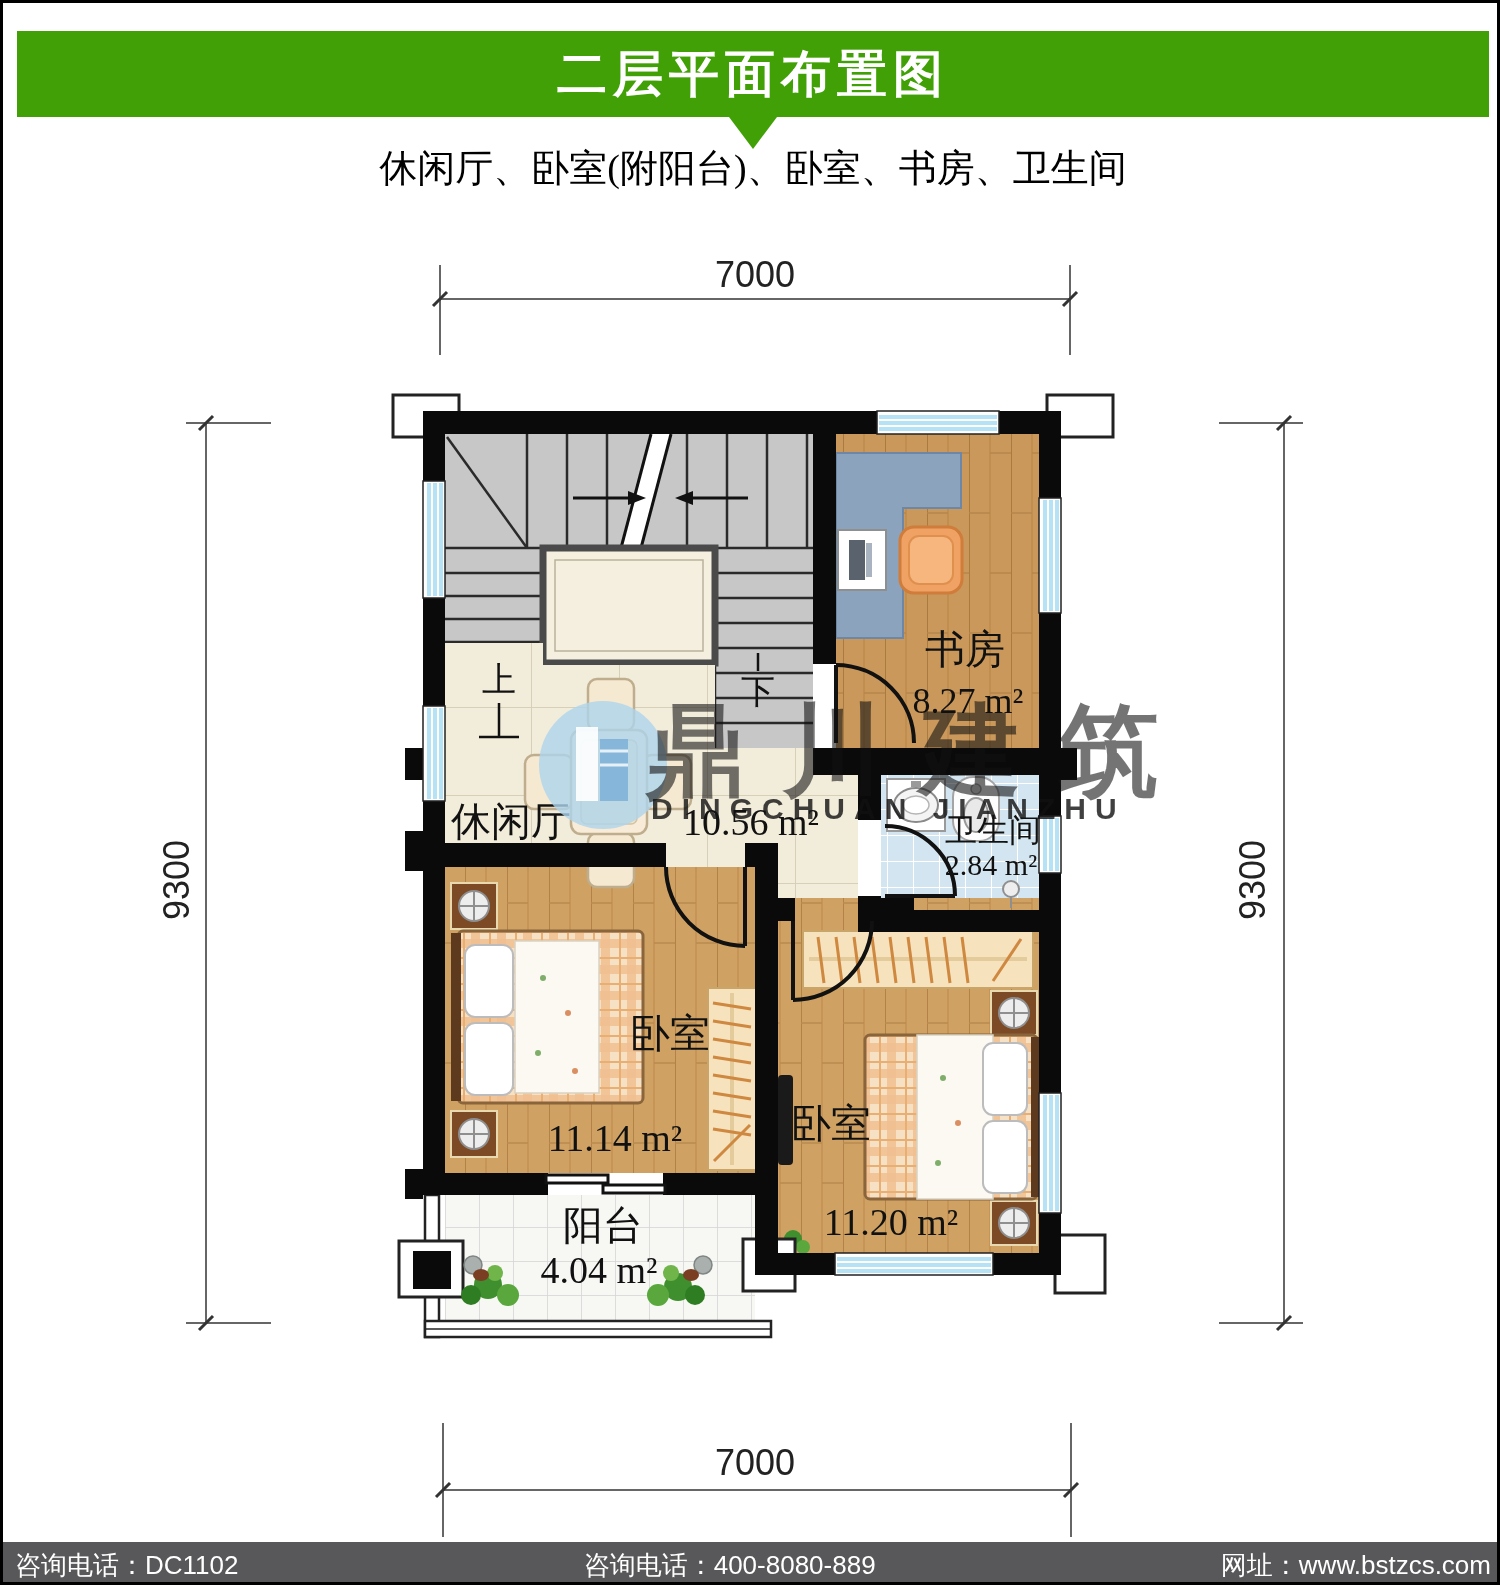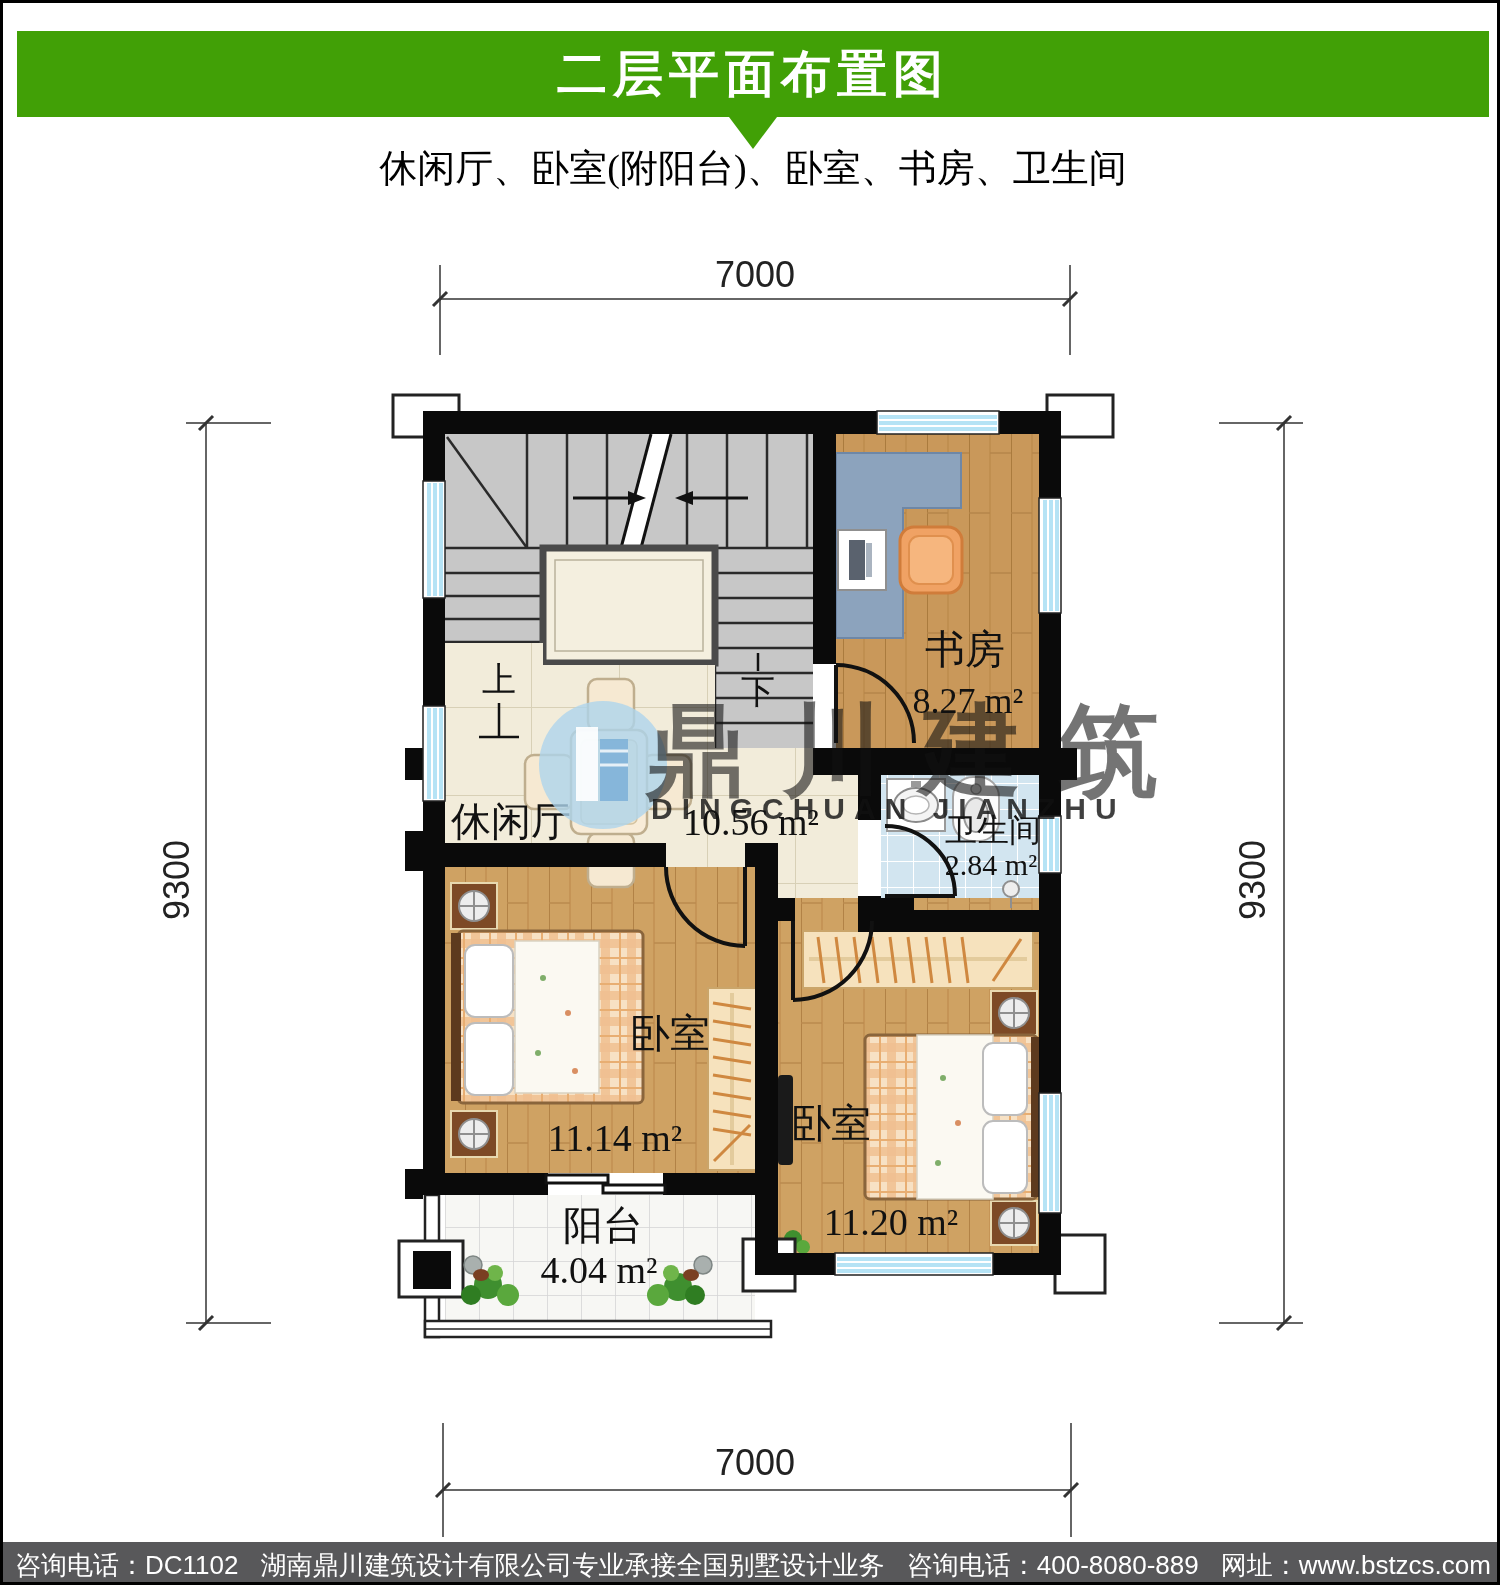--- a/index.html
+++ b/index.html
@@ -438,18 +438,17 @@
       <rect x="597" y="736" width="28" height="62" fill="#7fb2d8" opacity="0.9"></rect>
       <line x1="597" y1="748" x2="625" y2="748" stroke="#ffffff" stroke-width="3" opacity="0.8"></line>
       <line x1="597" y1="762" x2="625" y2="762" stroke="#ffffff" stroke-width="3" opacity="0.8"></line>
       <text x="642" y="782" font-size="100" font-weight="bold" letter-spacing="38" fill="#7d838d" opacity="0.58" style="font-family:'Liberation Sans',sans-serif">鼎川建筑</text>
       <text x="648" y="816" font-size="30" font-weight="bold" letter-spacing="9" fill="#a3bcd2" opacity="0.8" style="font-family:'Liberation Sans',sans-serif">DINGCHUAN JIANZHU</text>
     </g>
   </svg>
 
   <div class="footer">
     <span>咨询电话：DC1102</span>
-    <span>湖南鼎川建筑设计有限公司专业承接全国别墅设计业务</span>
     <span>咨询电话：400-8080-889</span>
     <span>网址：www.bstzcs.com</span>
   </div>
 
 </div>
 
 </body></html>

